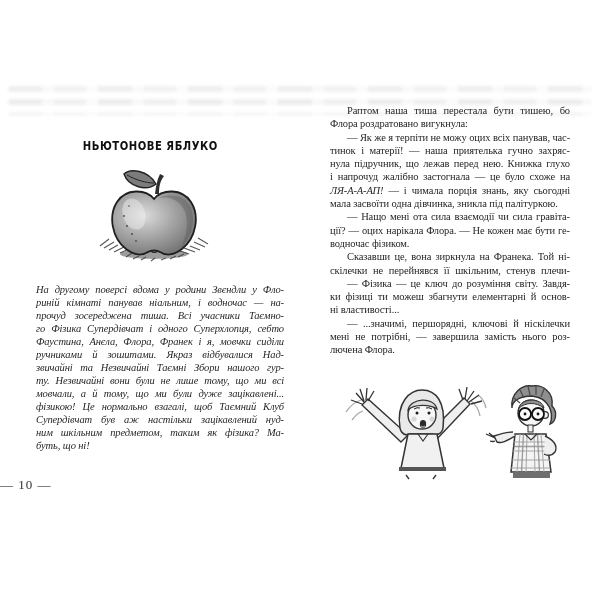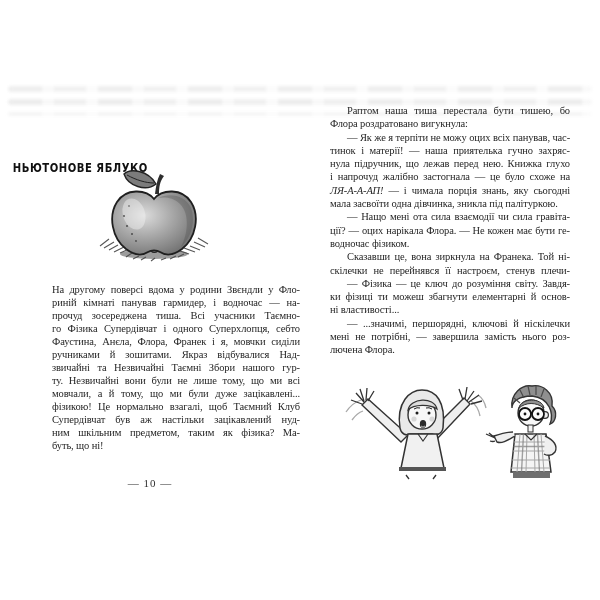--- a/index.html
+++ b/index.html
@@ -19,48 +19,48 @@
     background:repeating-linear-gradient(90deg,#ececec 0 34px,#f8f8f8 34px 46px,#efefef 46px 78px,#fafafa 78px 90px);
     filter:blur(1.6px); opacity:.85;
   }
   .bleed-line.b2 { opacity:.95; }
   .bleed-line.b3 { opacity:.55; height:4px; }
 
   .page { position:absolute; top:0; height:600px; width:300px; }
   .page.left  { left:0; }
   .page.right { left:300px; }
 
-  .title-wrap { position:absolute; left:0; top:158px; width:300px; text-align:left; }
+  .title-wrap { position:absolute; left:0; top:136px; width:300px; text-align:center; }
   .chapter-title {
     display:inline-block;
     font-family:"DejaVu Sans", sans-serif;
     font-weight:bold; font-size:12px; letter-spacing:.6px;
     color:#101010; transform:scaleX(.84); transform-origin:center;
     white-space:nowrap;
   }
 
   .apple-art { position:absolute; left:96px; top:168px; }
 
   .body-text { position:absolute; }
-  .body-text.left-col  { left:52px; top:283px; width:248px; }
+  .body-text.left-col  { left:36px; top:283px; width:248px;font-style:italic; }
   .body-text.right-col { left:30px; top:104px; width:240px; }
 
   .line {
     font-size:10.5px; line-height:13px; letter-spacing:-.12px;
     text-align:justify; text-align-last:justify;
     color:#262626;
   }
   .right-col .line { line-height:13.3px; }
   .line.last { text-align-last:left; }
   .line.indent { text-indent:17px; }
   .line i { font-style:italic; }
 
   .page-number {
     position:absolute; left:0; top:477px; width:300px;
-    text-align:center; font-size:11px; letter-spacing:1px; color:#303030;
+    text-align:left; font-size:13px; letter-spacing:1px; color:#303030;
   }
 
   .kids-art { position:absolute; left:38px; top:382px; }
 </style>
 </head>
 <body>
 
 <div class="spread">
 
   <div class="bleed">
@@ -108,21 +108,21 @@
           <circle cx="36" cy="66" r="1"></circle>
         <circle cx="28" cy="48" r=".9"></circle>
           <circle cx="40" cy="73" r=".9"></circle>
         <circle cx="33" cy="38" r=".8"></circle>
       </g>
       <path d="M55,83 q3,3 7,0" stroke="#222" stroke-width="1.2" fill="none"></path>
     </svg>
 
     <div class="body-text left-col">
         <div class="line"><span>На другому поверсі вдома у родини Звєндли у Фло-</span></div>
-        <div class="line"><span>риній кімнаті панував гармидер, і водночас — на-</span></div>
+        <div class="line"><span>риній кімнаті панував ніальним, і водночас — на-</span></div>
         <div class="line"><span>прочуд зосереджена тиша. Всі учасники Таємно-</span></div>
         <div class="line"><span>го Фізика Супердівчат і одного Суперхлопця, себто</span></div>
         <div class="line"><span>Фаустина, Анєла, Флора, Франек і я, мовчки сиділи</span></div>
         <div class="line"><span>ручниками й зошитами. Якраз відбувалися Над-</span></div>
         <div class="line"><span>звичайні та Незвичайні Таємні Збори нашого гур-</span></div>
         <div class="line"><span>ту. Незвичайні вони були не лише тому, що ми всі</span></div>
         <div class="line"><span>мовчали, а й тому, що ми були дуже зацікавлені...</span></div>
         <div class="line"><span>фізикою! Це нормально взагалі, щоб Таємний Клуб</span></div>
         <div class="line"><span>Супердівчат був аж настільки зацікавлений нуд-</span></div>
         <div class="line"><span>ним шкільним предметом, таким як фізика? Ма-</span></div>
@@ -140,21 +140,21 @@
         <div class="line indent"><span>— Як же я терпіти не можу оцих всіх панував, час-</span></div>
         <div class="line"><span>тинок і матерії! — наша приятелька гучно захряс-</span></div>
         <div class="line"><span>нула підручник, що лежав перед нею. Книжка глухо</span></div>
         <div class="line"><span>і напрочуд жалібно застогнала — це було схоже на</span></div>
         <div class="line"><span></span><i>ЛЯ-А-А-АП!</i><span> — і чимала порція знань, яку сьогодні</span></div>
         <div class="line last"><span>мала засвоїти одна дівчинка, зникла під палітуркою.</span></div>
         <div class="line indent"><span>— Нащо мені ота сила взаємодії чи сила гравіта-</span></div>
         <div class="line"><span>ції? — оцих нарікала Флора. — Не кожен має бути ге-</span></div>
         <div class="line last"><span>водночас фізиком.</span></div>
         <div class="line indent"><span>Сказавши це, вона зиркнула на Франека. Той ні-</span></div>
-        <div class="line"><span>скілечки не перейнявся її настроєм, стенув плечи-</span></div>
+        <div class="line"><span>скілечки не перейнявся її шкільним, стенув плечи-</span></div>
         <div class="line indent"><span>— Фізика — це ключ до розуміння світу. Завдя-</span></div>
         <div class="line"><span>ки фізиці ти можеш збагнути елементарні й основ-</span></div>
         <div class="line last"><span>ні властивості...</span></div>
         <div class="line indent"><span>— ...значимі, першорядні, ключові й ніскілечки</span></div>
         <div class="line"><span>мені не потрібні, — завершила замість нього роз-</span></div>
         <div class="line last"><span>лючена Флора.</span></div>
       </div>
 
     <svg class="kids-art" width="235" height="100" viewBox="0 0 235 100">
 

